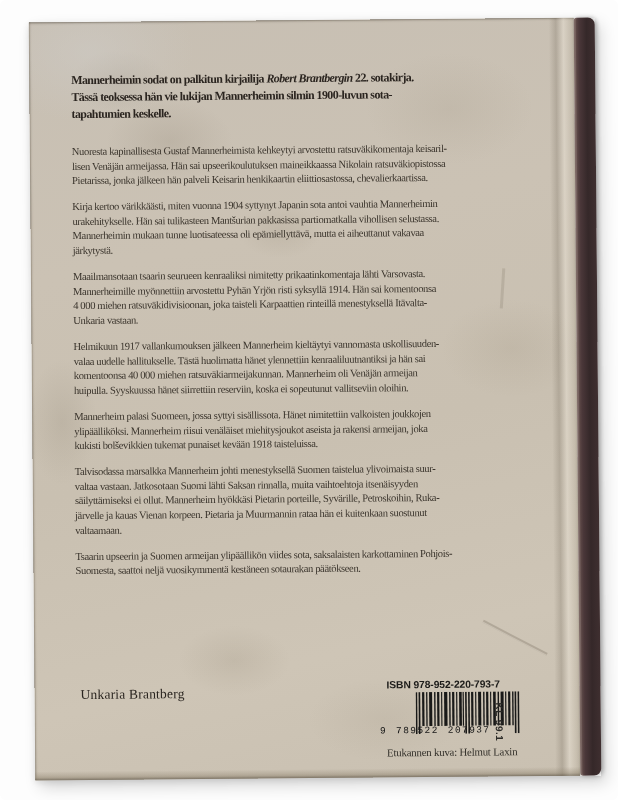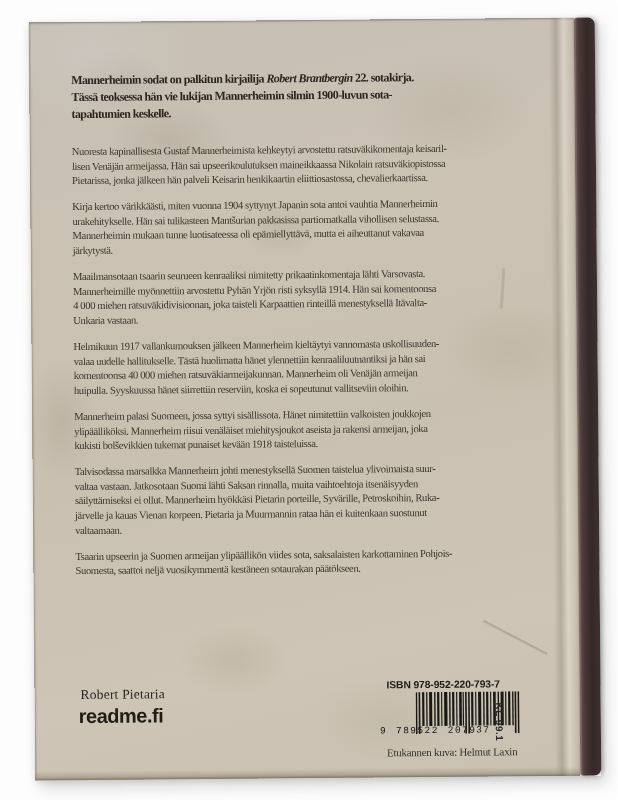--- a/index.html
+++ b/index.html
@@ -94,22 +94,21 @@
 kukisti bolševikkien tukemat punaiset kevään 1918 taisteluissa.</p>
         <p class="para">Talvisodassa marsalkka Mannerheim johti menestyksellä Suomen taistelua ylivoimaista suur-
 valtaa vastaan. Jatkosotaan Suomi lähti Saksan rinnalla, muita vaihtoehtoja itsenäisyyden
 säilyttämiseksi ei ollut. Mannerheim hyökkäsi Pietarin porteille, Syvärille, Petroskoihin, Ruka-
 järvelle ja kauas Vienan korpeen. Pietaria ja Muurmannin rataa hän ei kuitenkaan suostunut
 valtaamaan.</p>
         <p class="para">Tsaarin upseerin ja Suomen armeijan ylipäällikön viides sota, saksalaisten karkottaminen Pohjois-
 Suomesta, saattoi neljä vuosikymmentä kestäneen sotaurakan päätökseen.</p>
       </div>
 
-      <div class="author-line">Robert Pietaria</div>
-      <div class="publisher-logo">readme.fi</div>
+      <div class="author-line">Unkaria Brantberg</div>
 
       <div class="barcode-block">
         <div class="isbn">ISBN 978-952-220-793-7</div>
         <div class="bars-wrap">
           <svg width="104" height="42" viewBox="0 0 104 42" fill="#191918">
               <rect x="0" y="0" width="1.6" height="42"></rect>
               <rect x="3" y="0" width="1.6" height="42"></rect>
               <rect x="49.5" y="0" width="1.6" height="42"></rect>
               <rect x="52.5" y="0" width="1.6" height="42"></rect>
               <rect x="99" y="0" width="1.6" height="42"></rect>

